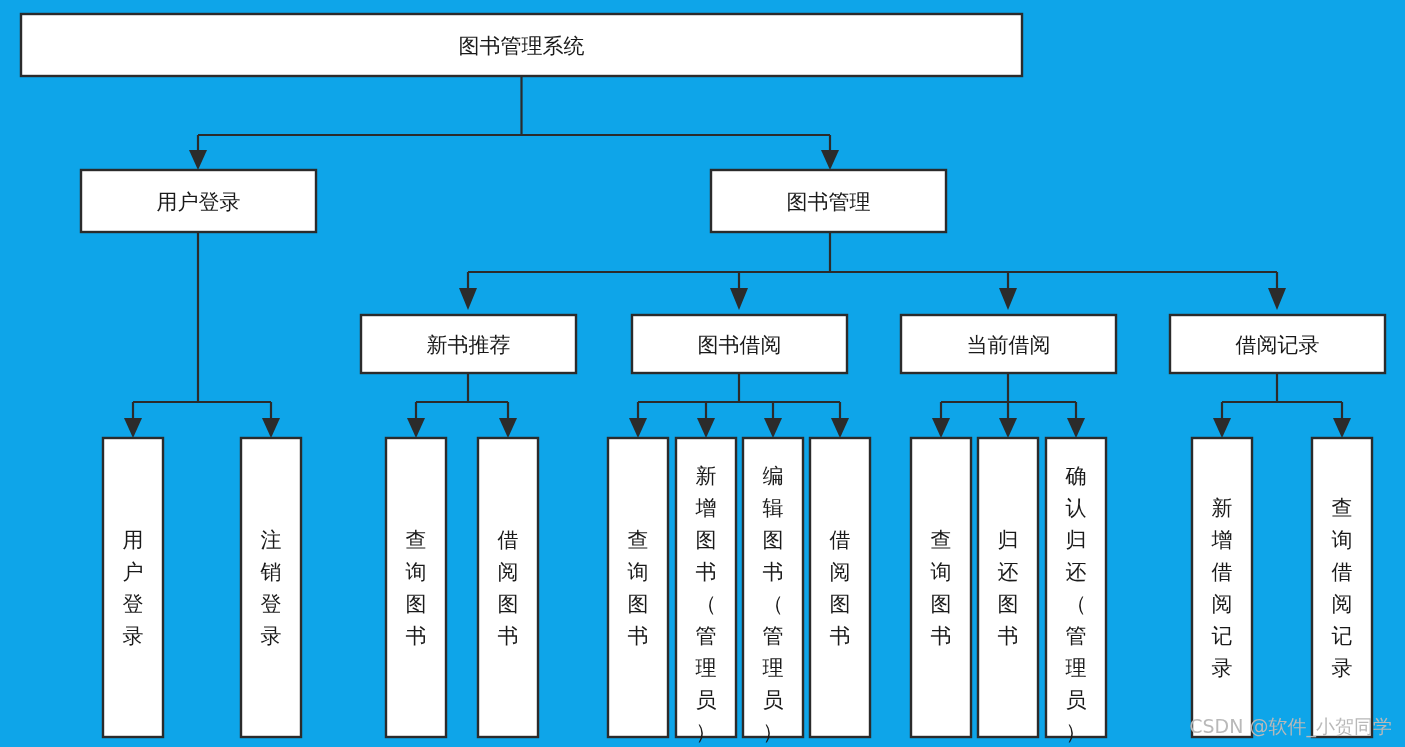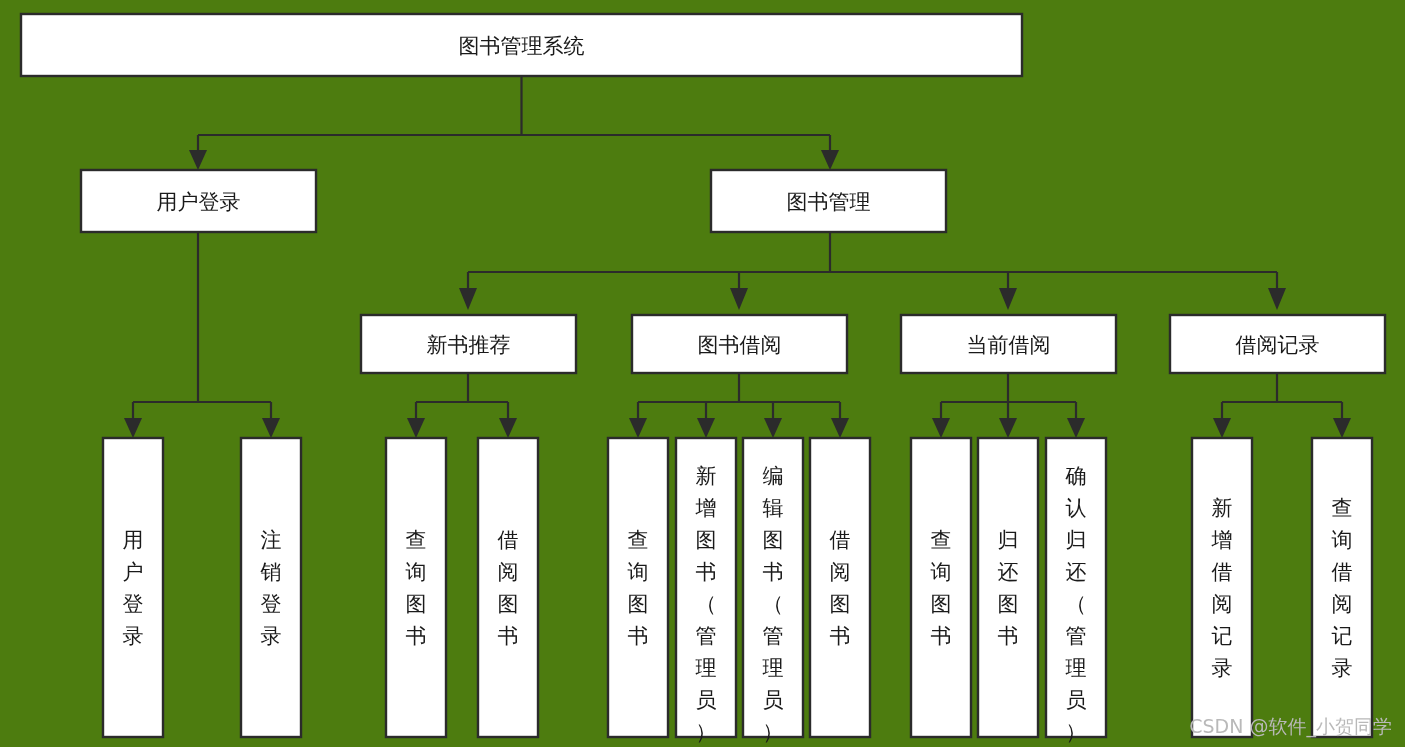--- a/index.html
+++ b/index.html
@@ -11,21 +11,21 @@
   body {
     width: 1405px;
     height: 747px;
     font-family: "DejaVu Sans", "Liberation Sans", sans-serif;
     overflow: hidden;
   }
   #diagram-root {
     position: relative;
     width: 1405px;
     height: 747px;
-    background: #4d7c0f;
+    background: #0ea5e9;
   }
   svg#diagram-svg {
     position: absolute;
     left: 0;
     top: 0;
     width: 1405px;
     height: 747px;
     display: block;
   }
   .node-rect {

